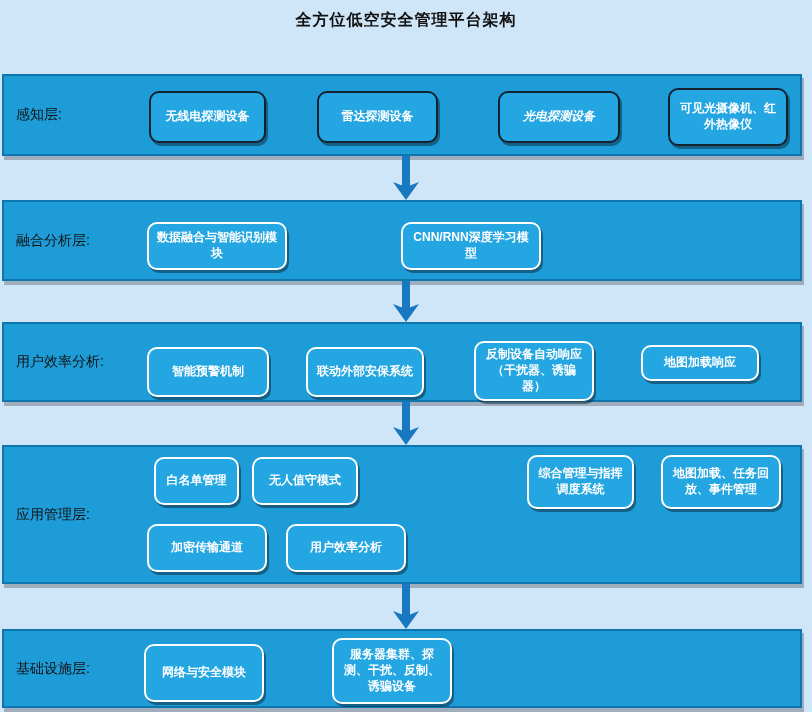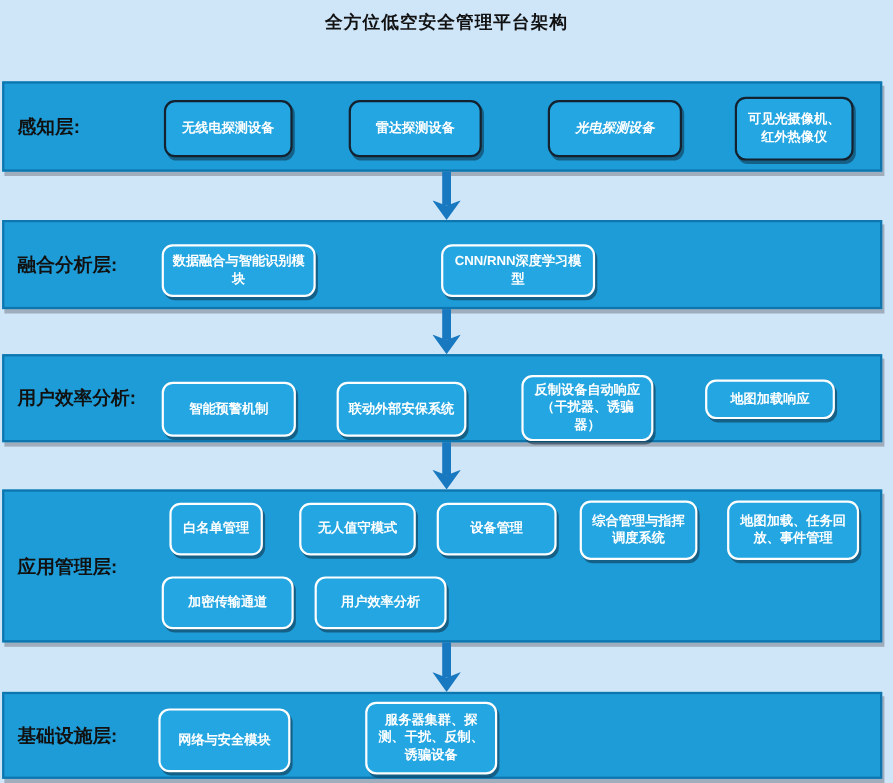--- a/index.html
+++ b/index.html
@@ -23,21 +23,21 @@
   .band{
     position:absolute;left:2px;width:800px;
     background:var(--band-fill,#1e9cd7);
     border:2px solid var(--band-border,#0e76ae);
     box-shadow:2px 4px 0 rgba(150,163,178,.85);
     box-sizing:border-box;
   }
   .band-label{
     position:absolute;left:12px;top:50%;
     transform:translateY(-50%);
-    font-size:17px;font-weight:bold;
+    font-size:14px;font-weight:normal;
     color:var(--label-text,#111);
     white-space:nowrap;
   }
   .node{
     position:absolute;
     display:flex;align-items:center;justify-content:center;
     text-align:center;
     box-sizing:border-box;
     padding:3px 6px;
     border-radius:10px;
@@ -66,21 +66,21 @@
 
 <div id="page">
 
   <div class="title">全方位低空安全管理平台架构</div>
 
   <div class="band" style="top:74px;height:82px;">
     <div class="band-label">感知层:</div>
     <div class="node dark" style="left:145px;top:15px;width:117px;height:52px;">无线电探测设备</div>
     <div class="node dark" style="left:313px;top:15px;width:121px;height:52px;">雷达探测设备</div>
     <div class="node dark" style="left:494px;top:15px;width:122px;height:52px;font-style:italic;">光电探测设备</div>
-    <div class="node dark" style="left:664px;top:12px;width:108px;height:58px;">可见光摄像机、红外热像仪</div>
+    <div class="node dark" style="left:664px;top:12px;width:120px;height:58px;">可见光摄像机、红外热像仪</div>
   </div>
 
   <div class="arrow" style="top:156px;height:44px;">
     <div class="shaft"></div>
     <div class="head"></div>
   </div>
 
   <div class="band" style="top:200px;height:81px;">
     <div class="band-label">融合分析层:</div>
     <div class="node" style="left:143px;top:20px;width:140px;height:48px;">数据融合与智能识别模块</div>
@@ -101,22 +101,21 @@
   </div>
 
   <div class="arrow" style="top:402px;height:43px;">
     <div class="shaft"></div>
     <div class="head"></div>
   </div>
 
   <div class="band" style="top:445px;height:139px;">
     <div class="band-label">应用管理层:</div>
     <div class="node" style="left:150px;top:10px;width:85px;height:48px;">白名单管理</div>
-    <div class="node" style="left:268px;top:10px;width:106px;height:48px;text-align:center;">无人值守模式</div>
-    <div class="node" style="left:393px;top:10px;width:109px;height:48px;">设备管理</div>
+    <div class="node" style="left:248px;top:10px;width:106px;height:48px;text-align:center;">无人值守模式</div>
     <div class="node" style="left:657px;top:8px;width:120px;height:54px;">地图加载、任务回放、事件管理</div>
     <div class="node" style="left:523px;top:8px;width:107px;height:54px;">综合管理与指挥调度系统</div>
     <div class="node" style="left:143px;top:77px;width:120px;height:48px;">加密传输通道</div>
     <div class="node" style="left:282px;top:77px;width:120px;height:48px;">用户效率分析</div>
   </div>
 
   <div class="arrow" style="top:584px;height:45px;">
     <div class="shaft"></div>
     <div class="head"></div>
   </div>

